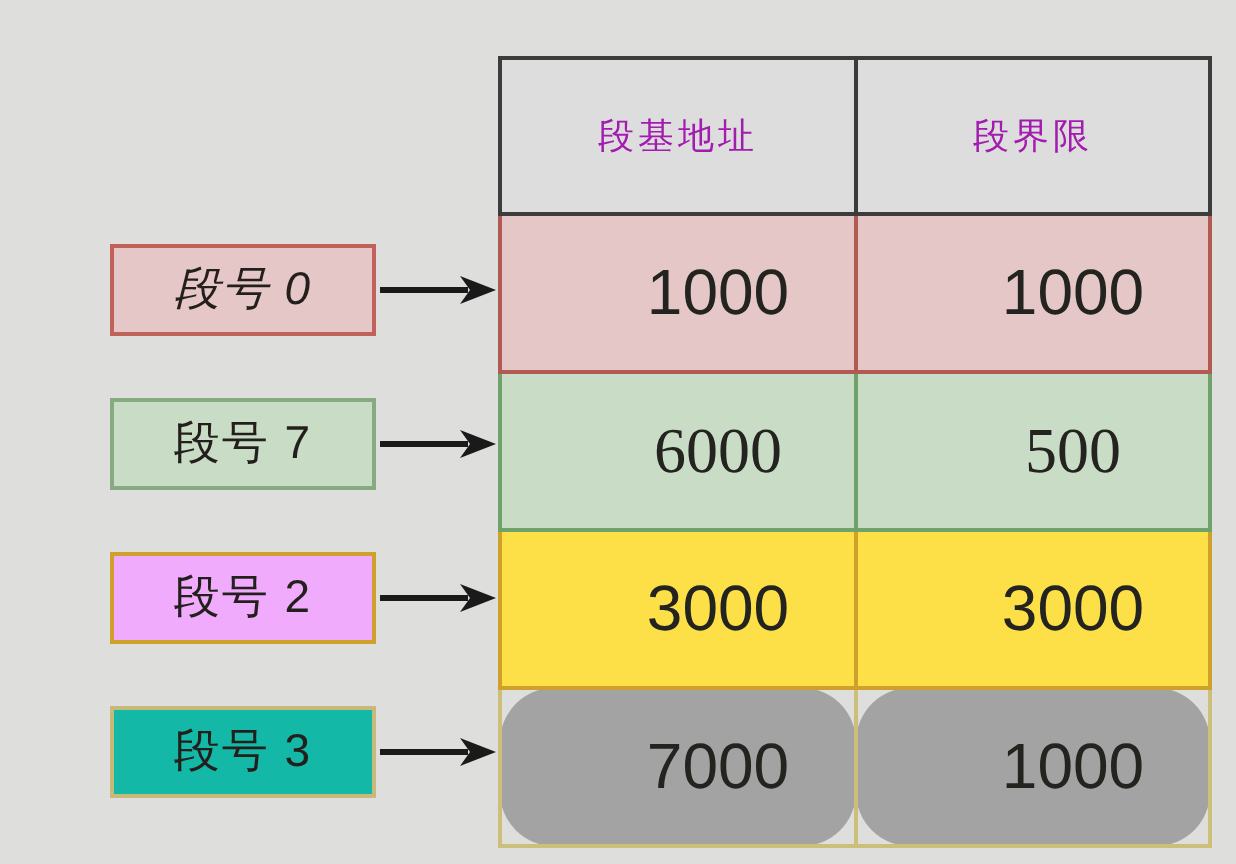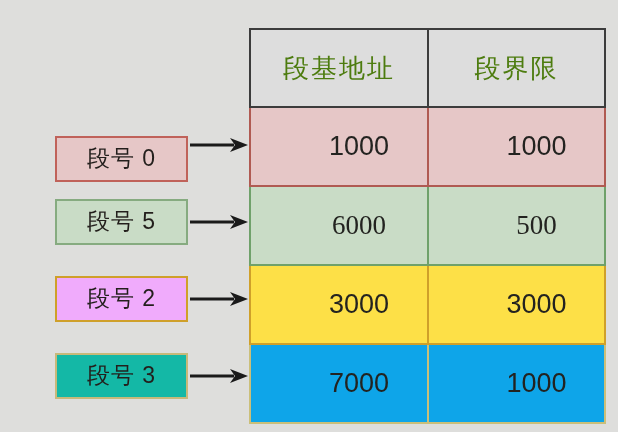--- a/index.html
+++ b/index.html
@@ -71,56 +71,56 @@
     margin: 0;
     text-align: center;
     vertical-align: middle;
     font-weight: normal;
   }
 
   #seg-table thead th {
     height: 76px;
     background: #dddddd;
     border: 2px solid #3c3c3c;
-    font-size: 26px;
-    color: #4d7c0f;
+    font-size: 18px;
+    color: #a21caf;
     letter-spacing: 2px;
   }
 
   #seg-table tbody td {
     height: 77px;
-    font-size: 27px;
+    font-size: 32px;
     color: #232320;
     border-width: 2px;
     border-style: solid;
     padding-left: 40px;
   }
 
   
   .row-pink    td { background: #e6c7c7; border-color: #b05a52; }
   .row-green   td { background: #c9dcc6; border-color: #6fa16a; font-family: Liberation Serif, serif; }
   .row-tan     td { background: #fde047; border-color: #cfa02a; }
-  .row-yellow  td { background: #0ea5e9; border-color: #cbbf79; }
+  .row-yellow  td { background: #a3a3a3; border-color: #cbbf79; border-radius: 27px; }
 
   .lbl-pink   { background: #e6c7c7; border-color: #c0625a; }
   .lbl-green  { background: #c9dcc6; border-color: #86ab80; }
   .lbl-tan    { background: #f0abfc; border-color: #cfa02a; }
   .lbl-yellow { background: #14b8a6; border-color: #c7b97a; }
 </style>
 </head>
 <body>
 
 <div id="canvas">
 
-  <div class="seg-label lbl-pink" style="top:136px;">
+  <div class="seg-label lbl-pink" style="top:122px;font-style:italic;">
     <span class="seg-text">段号 0</span>
   </div>
 
   <div class="seg-label lbl-green" style="top:199px;">
-    <span class="seg-text">段号 5</span>
+    <span class="seg-text">段号 7</span>
   </div>
 
   <div class="seg-label lbl-tan" style="top:276px;">
     <span class="seg-text">段号 2</span>
   </div>
 
   <div class="seg-label lbl-yellow" style="top:353px;">
     <span class="seg-text">段号 3</span>
   </div>
 

